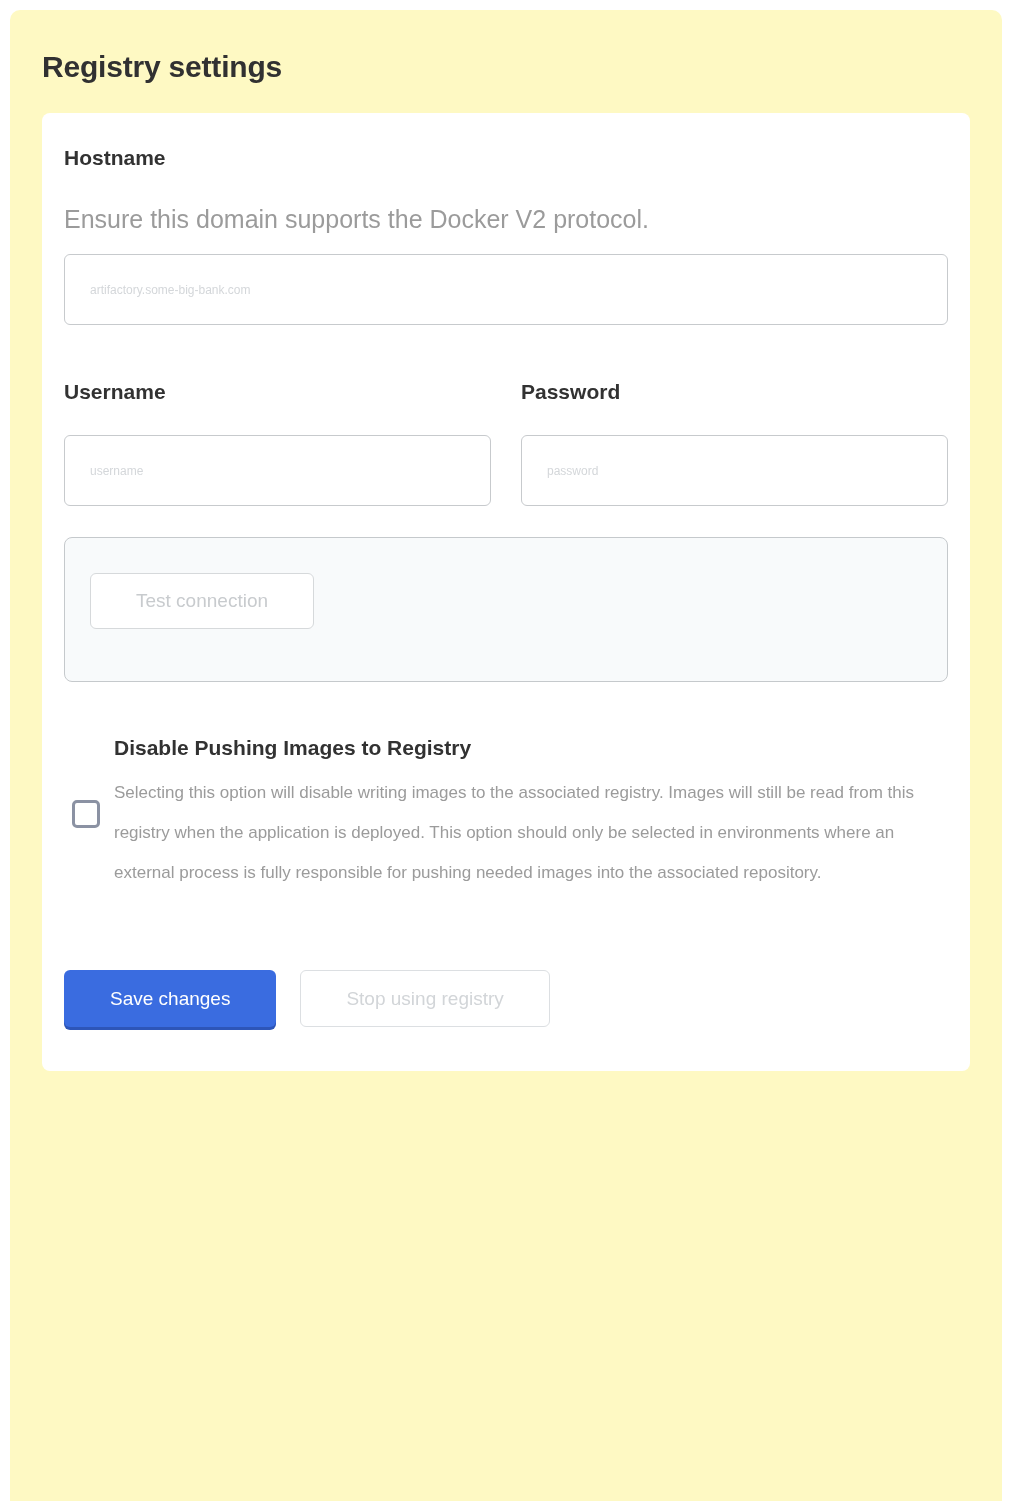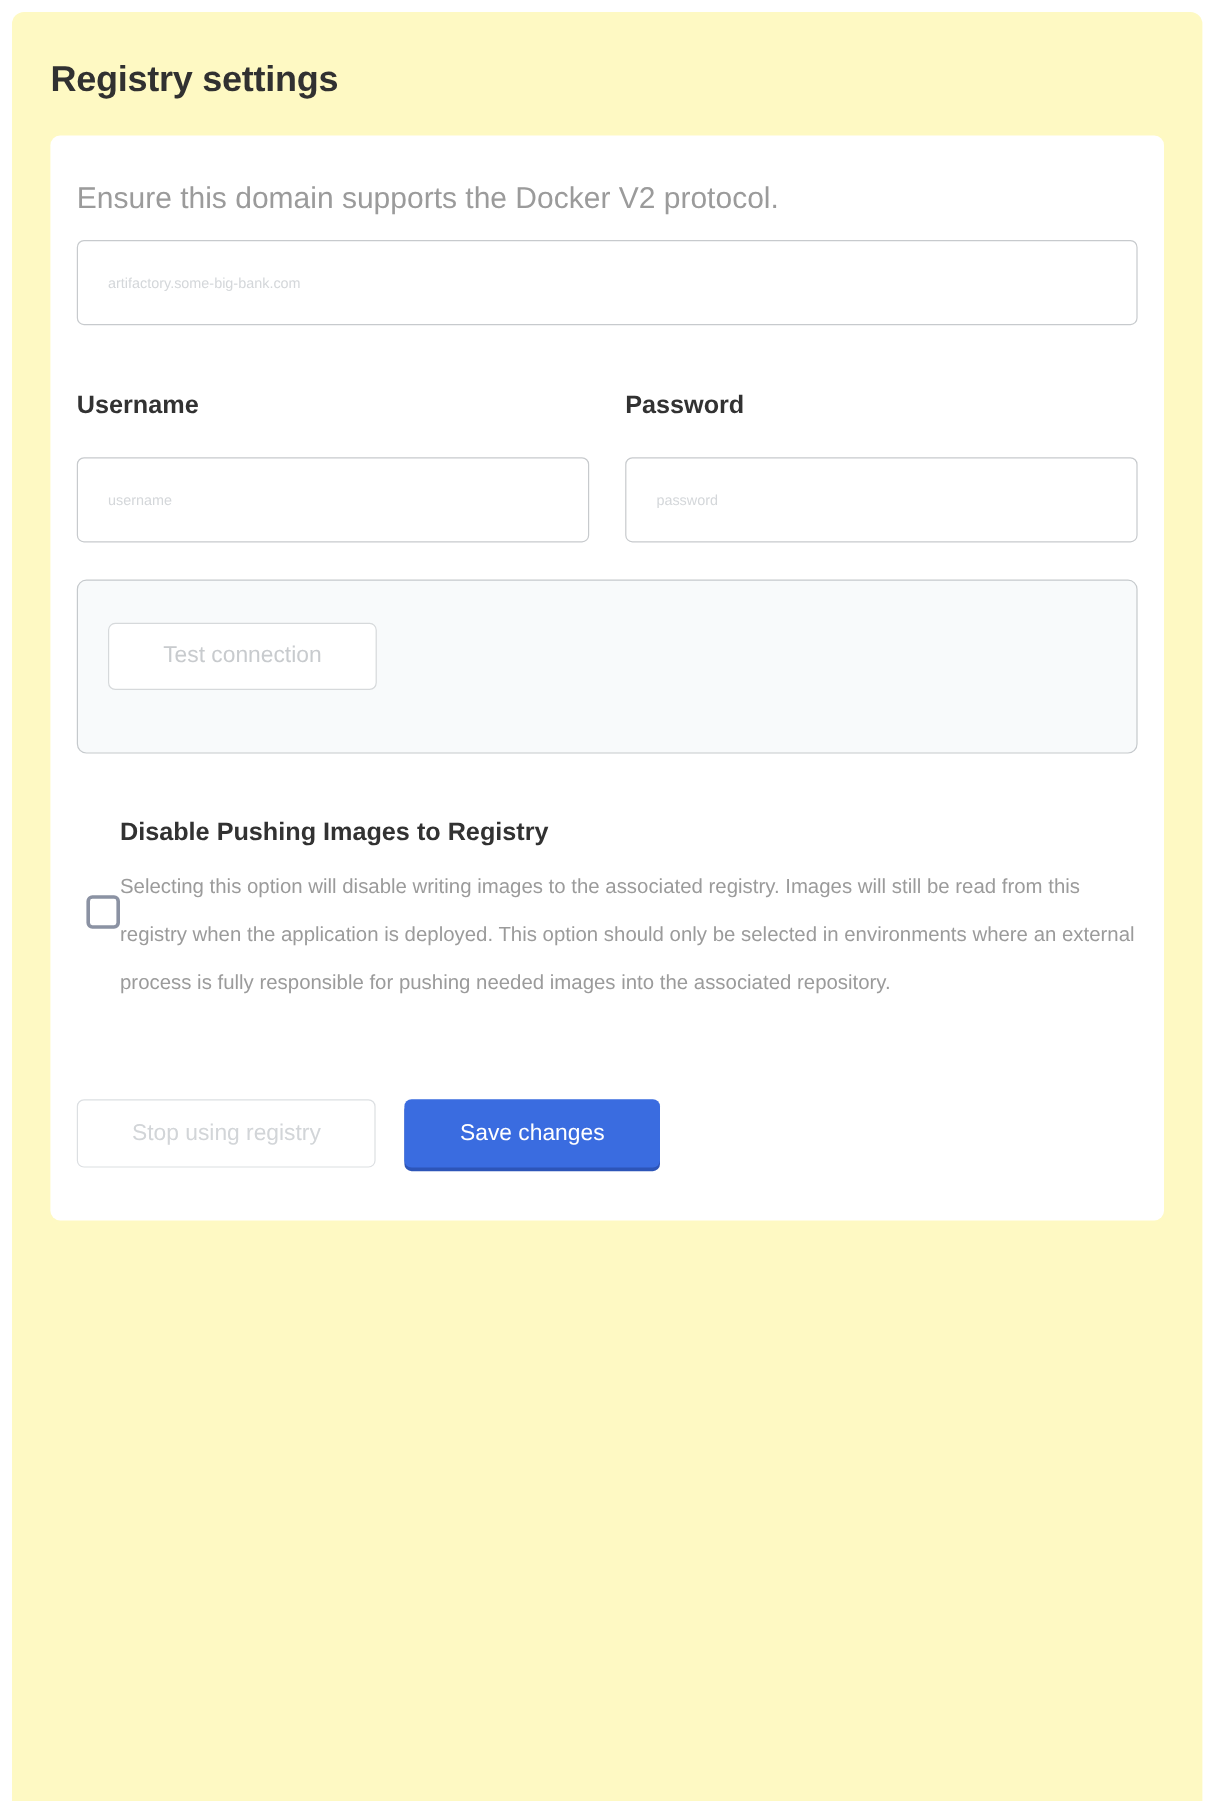--- a/index.html
+++ b/index.html
@@ -97,20 +97,21 @@
     color: #9b9b9b;
     line-height: 41px;
     margin: 0;
   }
   .namespace-field .field-label { margin-bottom: 40px; }
   .namespace-field .help-text { margin-bottom: 13px; }
   .namespace-field { margin-bottom: 69px; }
   .checkbox-row {
     display: flex;
     align-items: center;
+    gap: 14px;
     padding-left: 8px;
     margin-bottom: 77px;
   }
   .checkbox {
     appearance: none;
     -webkit-appearance: none;
     width: 28px;
     height: 28px;
     border: 3px solid #8b92a3;
     border-radius: 5px;
@@ -154,20 +155,21 @@
 </style>
 </head>
 <body>
 
 <div class="app">
   <h1 class="page-title">Registry settings</h1>
 
   <div class="card">
 
     <div class="hostname-field">
+      <label class="field-label">Hostname</label>
       <p class="help-text">Ensure this domain supports the Docker V2 protocol.</p>
       <input type="text" class="text-input" placeholder="artifactory.some-big-bank.com" style="">
     </div>
 
     <div class="two-col">
       <div>
         <label class="field-label">Username</label>
         <input type="text" class="text-input" placeholder="username" style="">
       </div>
       <div>
@@ -183,18 +185,18 @@
 
     <div class="checkbox-row">
       <input type="checkbox" class="checkbox" style="">
       <div>
         <div class="checkbox-heading">Disable Pushing Images to Registry</div>
         <p class="checkbox-desc">Selecting this option will disable writing images to the associated registry. Images will still be read from this registry when the application is deployed. This option should only be selected in environments where an external process is fully responsible for pushing needed images into the associated repository.</p>
       </div>
     </div>
 
     <div class="actions">
+      <button class="btn btn-primary">Save changes</button>
       <button class="btn btn-secondary">Stop using registry</button>
-      <button class="btn btn-primary">Save changes</button>
     </div>
 
   </div>
 </div>
 
 </body></html>

